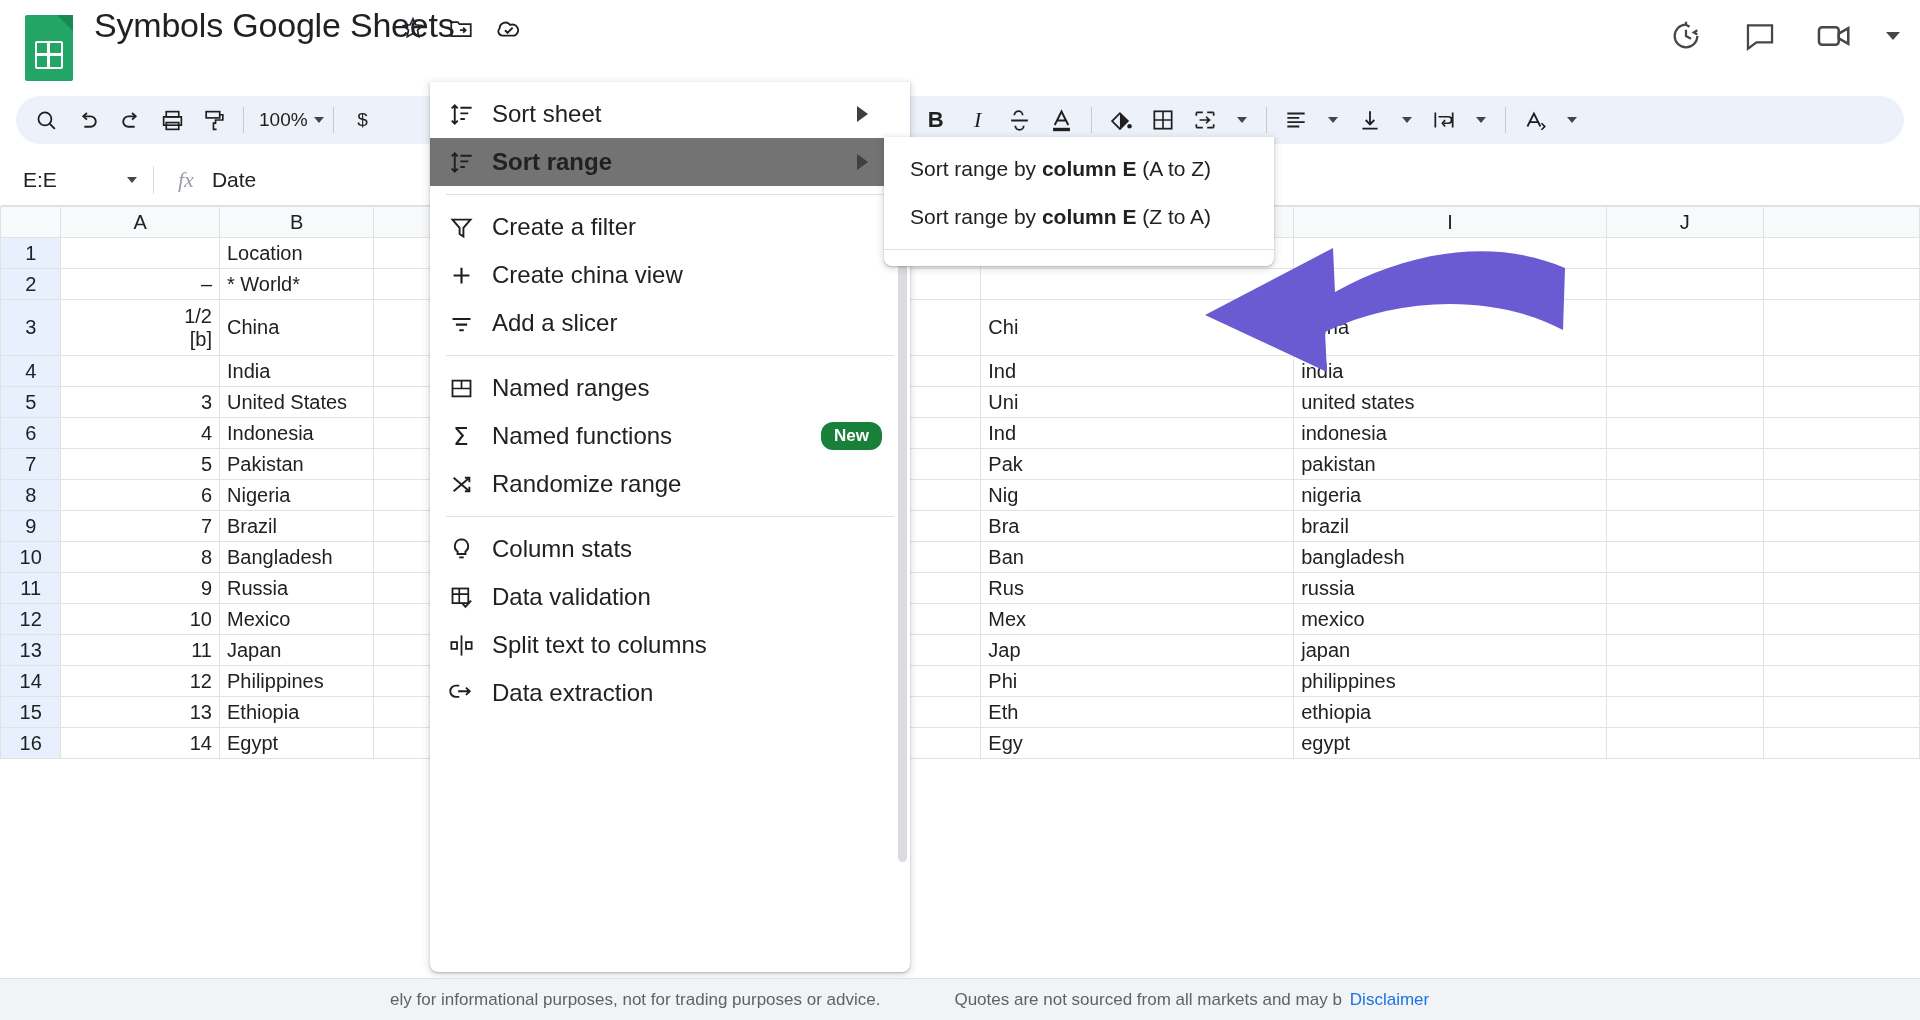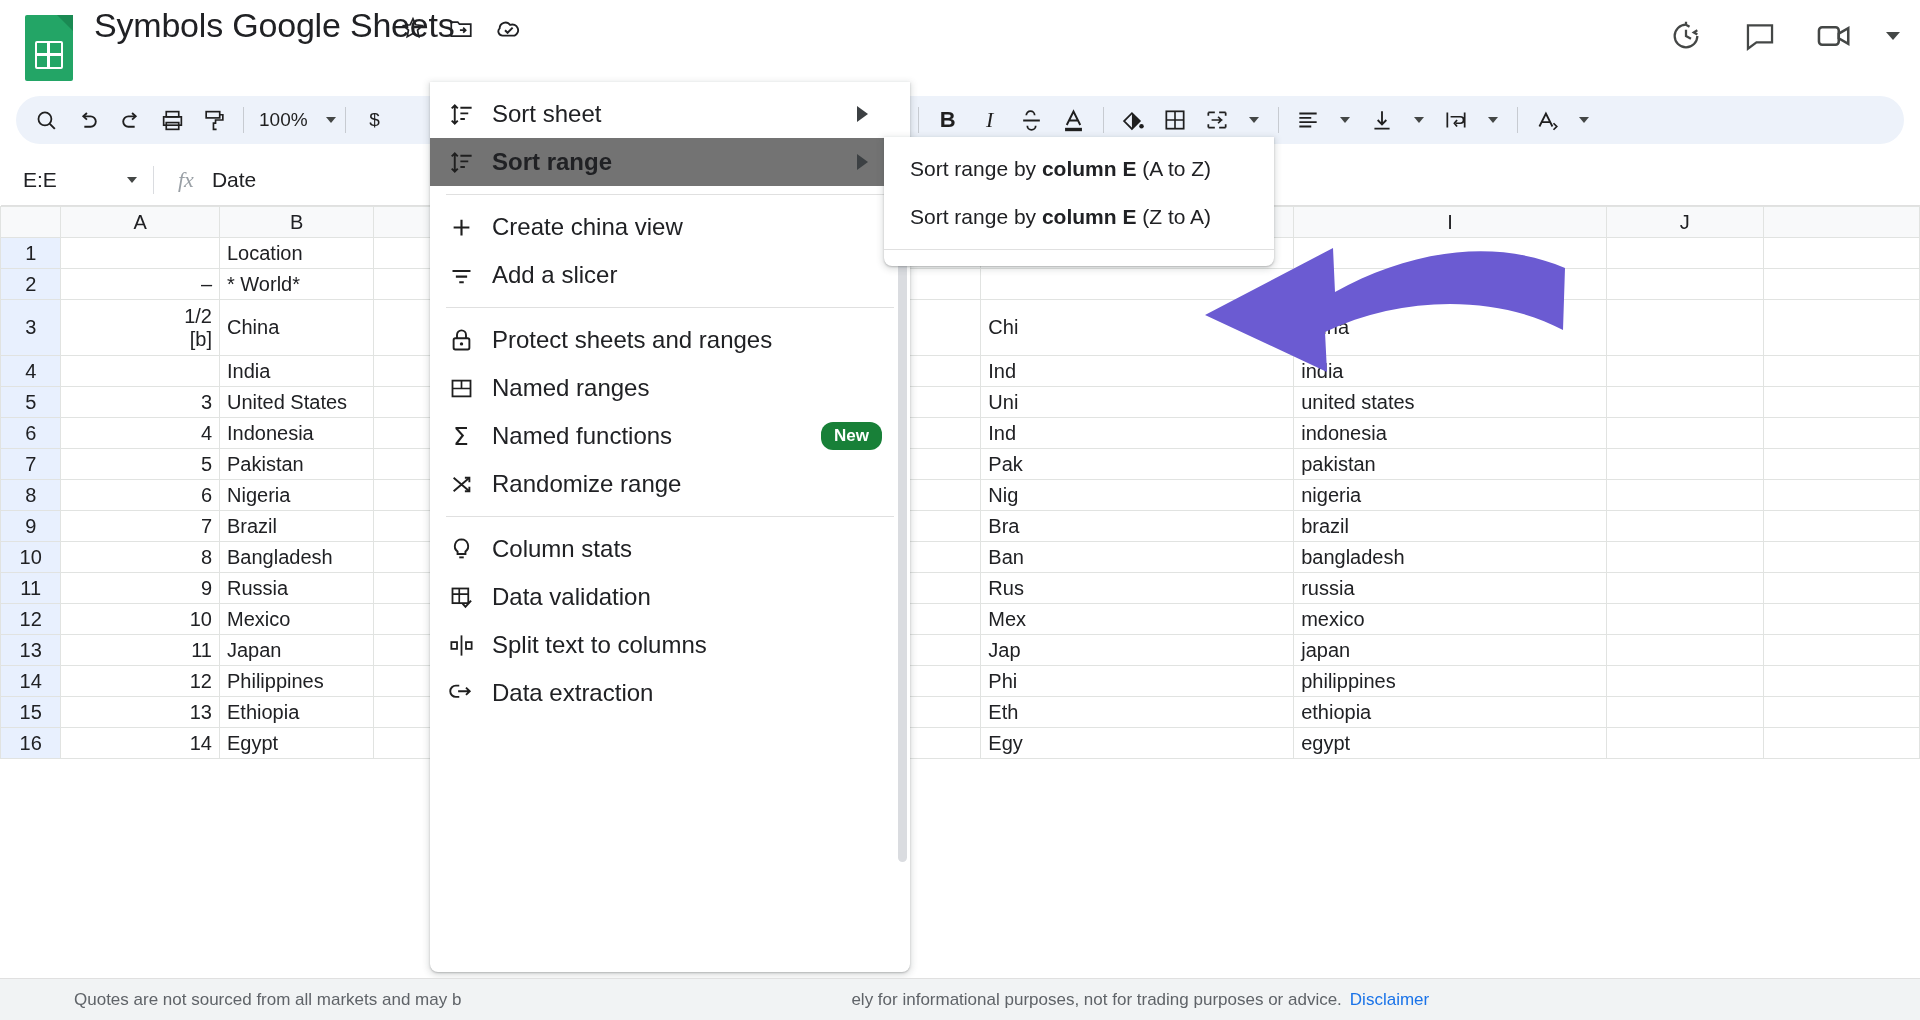--- a/index.html
+++ b/index.html
@@ -49,21 +49,21 @@
   .caret-dn { width: 0; height: 0; border-left: 7px solid transparent; border-right: 7px solid transparent; border-top: 8px solid #444746; }
 
   
   .toolbar {
     position: absolute; left: 16px; top: 96px; width: 1888px; height: 48px;
     background: #edf2fa; border-radius: 26px; display: flex; align-items: center;
     padding: 0 10px; gap: 2px;
   }
   .tb { width: 40px; height: 40px; display: flex; align-items: center; justify-content: center; border-radius: 50%; cursor: pointer; flex: none; }
   .tb-text { font-size: 19px; color: #1f1f1f; padding: 0 6px; }
-  .tb-wide { min-width: 64px; display: flex; align-items: center; justify-content: center; gap: 12px; cursor: pointer; }
+  .tb-wide { min-width: 64px; display: flex; align-items: center; justify-content: center; gap: 0; cursor: pointer; }
   .tb-sep { width: 1px; height: 26px; background: #c7cbd1; margin: 0 7px; flex: none; }
   .tb-caret { width: 0; height: 0; border-left: 5px solid transparent; border-right: 5px solid transparent; border-top: 6px solid #444746; }
 
   
   .formulabar { position: absolute; left: 1px; top: 154px; width: 1920px; height: 52px; background: #fff;
                 display: flex; align-items: center; border-bottom: 1px solid #e0e0e0; }
   .namebox { width: 152px; display: flex; align-items: center; justify-content: space-between; padding: 0 16px 0 22px; }
   .namebox-txt { font-size: 21px; color: #202124; }
   .fb-sep { width: 1px; height: 28px; background: #dadce0; }
   .fx { font-size: 22px; color: #9aa0a6; font-style: italic; font-family: "Liberation Serif", serif; padding: 0 18px 0 24px; }
@@ -563,20 +563,28 @@
         <svg width="27" height="27" viewBox="0 0 24 24">
             <path fill="none" stroke="#1f1f1f" stroke-width="1.7" d="M6 4v16M3.3 6.6L6 3.9l2.7 2.7M3.3 17.4L6 20.1l2.7-2.7M11 6h10M11 11h7M11 16h4"></path>
           </svg>
       </span>
       <span class="mlabel">Sort range</span>
       <span class="marrow"></span>
     </div>
 
     <div class="mdivider"></div>
 
+    <div class="mrow">
+      <span class="micon">
+        <svg width="27" height="27" viewBox="0 0 24 24">
+            <path fill="none" stroke="#1f1f1f" stroke-width="1.7" d="M4 5h16l-6.3 7.3V20l-3.4-2.2v-5.5z"></path>
+          </svg>
+      </span>
+      <span class="mlabel">Create a filter</span>
+    </div>
 
     <div class="mrow">
       <span class="micon">
         <svg width="27" height="27" viewBox="0 0 24 24">
             <path stroke="#1f1f1f" stroke-width="1.9" d="M12 5v14M5 12h14"></path>
           </svg>
       </span>
       <span class="mlabel">Create china view</span>
     </div>
 
@@ -584,30 +592,20 @@
       <span class="micon">
         <svg width="27" height="27" viewBox="0 0 24 24">
             <path stroke="#1f1f1f" stroke-width="1.8" d="M4 8h16M7 13h10M10 18h4"></path>
           </svg>
       </span>
       <span class="mlabel">Add a slicer</span>
     </div>
 
     <div class="mdivider"></div>
 
-    <div class="mrow">
-      <span class="micon">
-        <svg width="27" height="27" viewBox="0 0 24 24">
-            <rect x="5" y="10" width="14" height="10" rx="1.5" fill="none" stroke="#1f1f1f" stroke-width="1.7"></rect>
-            <path fill="none" stroke="#1f1f1f" stroke-width="1.7" d="M8 10V7a4 4 0 018 0v3"></path>
-            <circle cx="12" cy="15" r="1.5" fill="#1f1f1f"></circle>
-          </svg>
-      </span>
-      <span class="mlabel">Protect sheets and ranges</span>
-    </div>
 
     <div class="mrow">
       <span class="micon">
         <svg width="27" height="27" viewBox="0 0 24 24">
             <rect x="4" y="5" width="16" height="14" fill="none" stroke="#1f1f1f" stroke-width="1.6"></rect>
             <path stroke="#1f1f1f" stroke-width="1.5" d="M4 12h16M12 5v7"></path>
           </svg>
       </span>
       <span class="mlabel">Named ranges</span>
     </div>
@@ -692,18 +690,18 @@
     <div class="sdivider"></div>
   </div>
 
   <div class="arrow-ann">
     <svg width="370" height="160" viewBox="0 0 370 160">
       <path d="M370 48 C300 18 215 30 140 72 L138 28 L10 95 L132 152 L130 112 C205 76 300 74 368 110 Z" fill="#6b5bd2"></path>
     </svg>
   </div>
 
   <div class="footer">
+    <span class="footer-txt" style="padding-left:390px">ely for informational purposes, not for trading purposes or advice.</span>
     <span class="footer-txt">Quotes are not sourced from all markets and may b</span>
-    <span class="footer-txt" style="padding-left:390px">ely for informational purposes, not for trading purposes or advice.</span>
     <span class="footer-txt footer-link" style="padding-left:8px">Disclaimer</span>
   </div>
 
 </div>
 
 </body></html>

